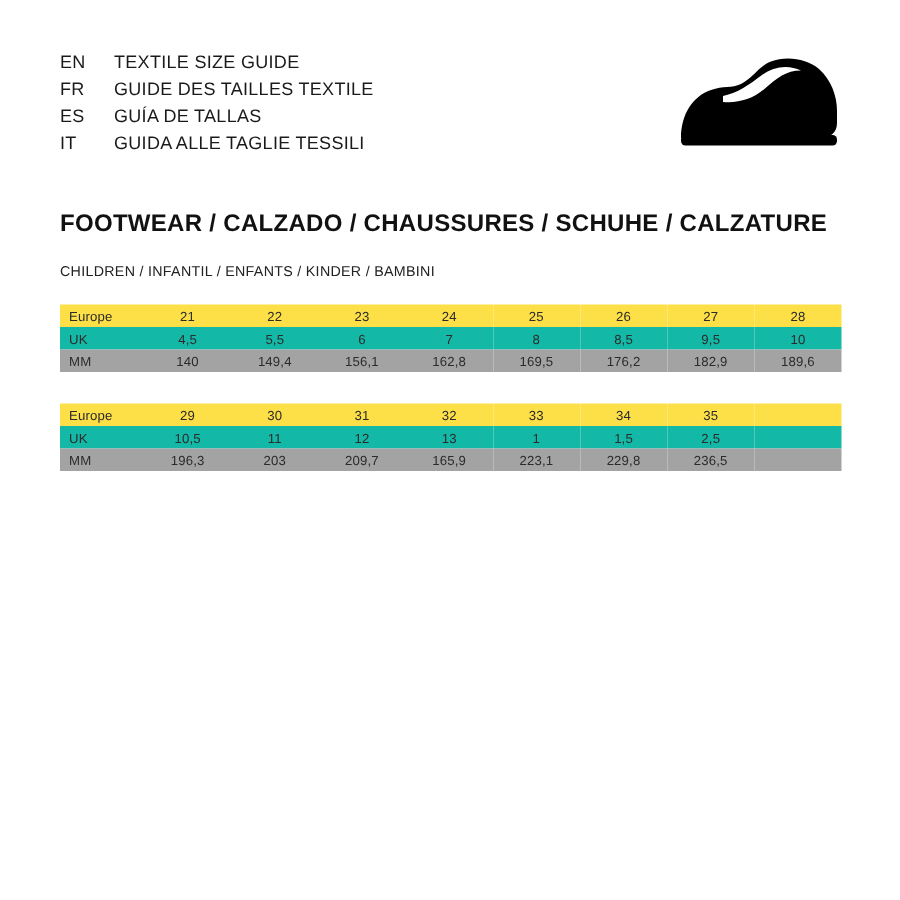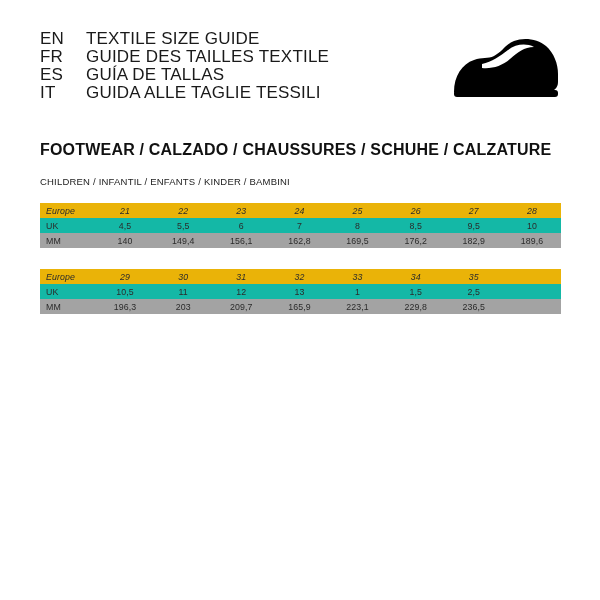--- a/index.html
+++ b/index.html
@@ -25,34 +25,33 @@
 
   
   .lang-block {
     position: absolute;
     left: 40px;
     top: 30px;
     width: 380px;
   }
   .lang-row {
     display: flex;
-    align-items: center;
+    align-items: flex-end;
     height: 18px;
-    font-size: 17px;
+    font-size: 12px;
     letter-spacing: 0.2px;
   }
   .lang-code {
     width: 36px;
     flex: 0 0 36px;
     color: #1a1a1a;
   }
   .lang-name {
     color: #1a1a1a;
     white-space: nowrap;
-    margin-left: 10px;
   }
 
   
   .shoe-icon {
     position: absolute;
     right: 40px;
     top: 34px;
     width: 108px;
     height: 72px;
   }
@@ -99,22 +98,21 @@
     font-size: 8.8px;
     letter-spacing: 0.1px;
     vertical-align: middle;
   }
   .size-table td.label {
     text-align: left;
     padding-left: 6px;
     color: #2b2b2b;
   }
   .size-table tr.row-shade td {
-    background: #eab308;
-    font-style: italic;
+    background: #fde047;
   }
   .size-table tr.row-plain td {
     background: #14b8a6;
     margin-top: 14px;
   }
   .size-table tr.row-light td {
     background: #a3a3a3;
   }
 </style>
 </head>

